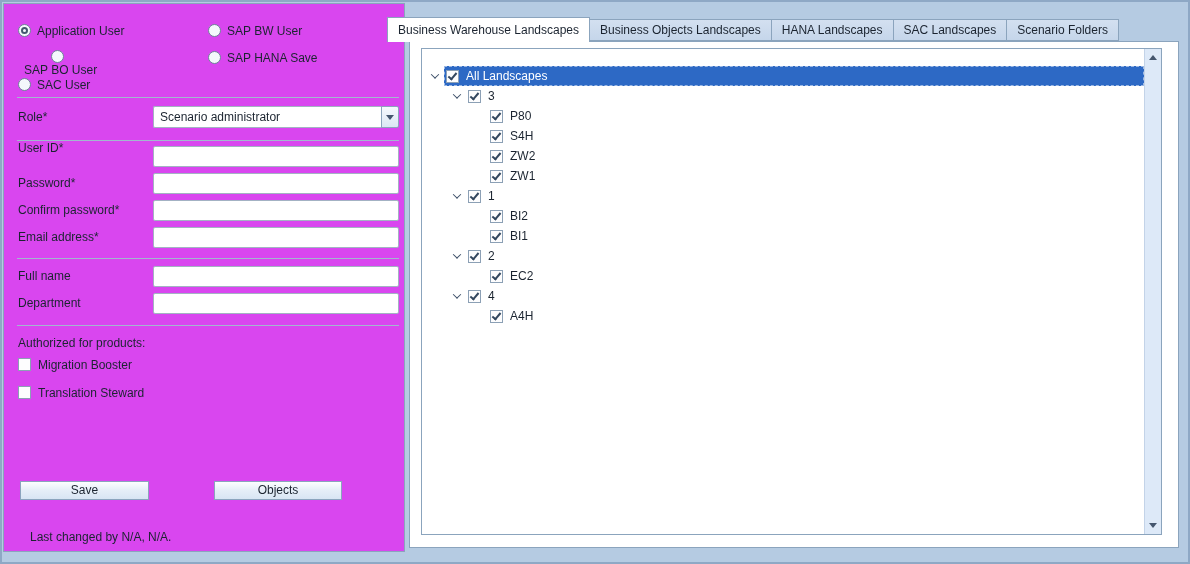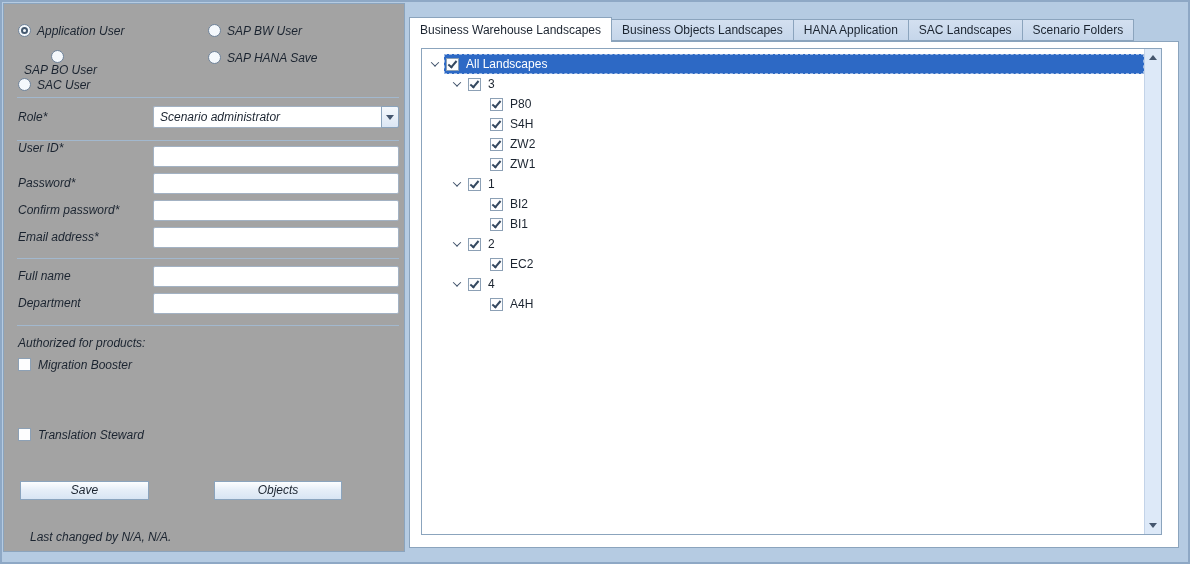--- a/index.html
+++ b/index.html
@@ -15,23 +15,22 @@
     width: 1190px; height: 564px;
     background: #b5cbe2;
     border: 2px solid #8ea8c5;
   }
 
   
   .left-panel {
     position: absolute;
     left: 1px; top: 1px;
     width: 402px; height: 549px;
-    background: #a3a3a3;
+    background: #d946ef;
     border: 1px solid #8ba4bd;
-    font-style: italic;
   }
   .abs { position: absolute; }
   .flabel { line-height: 21px; white-space: nowrap; }
   .sep {
     position: absolute; left: 13px; width: 382px; height: 0;
     border-top: 1px solid #a2b8ce;
   }
 
   
   .radio-row { position: absolute; display: flex; align-items: center; height: 15px; cursor: default; }
@@ -90,21 +89,21 @@
     position: absolute; height: 19px;
     border: 1px solid #8ba4bd; border-radius: 0;
     background: linear-gradient(#fdfeff, #e7eff8 45%, #d8e5f3);
     font: inherit; color: #1b2430; text-align: center; line-height: 17px;
     cursor: default;
   }
   .footer-note { position: absolute; left: 26px; top: 526px; }
 
   
   .tabs {
-    position: absolute; left: 407px; top: 15px;
+    position: absolute; left: 385px; top: 15px;
     display: flex; align-items: flex-end; z-index: 3;
   }
   .tab {
     height: 22px; line-height: 21px; padding: 0 10px;
     background: linear-gradient(#d3e0f0, #c5d6ea);
     border: 1px solid #8ba4bd; margin-left: -1px;
     white-space: nowrap; cursor: default;
   }
   .tab:first-child { margin-left: 0; }
   .tab.active {
@@ -118,21 +117,21 @@
     background: #ffffff; border: 1px solid #8ba4bd; z-index: 2;
   }
 
   
   .tree-panel {
     position: absolute; left: 11px; top: 6px;
     width: 741px; height: 487px;
     border: 1px solid #8ba4bd; background: #fff;
     display: flex;
   }
-  .tree-content { flex: 1; padding-top: 5px; overflow: hidden; }
+  .tree-content { flex: 1; padding-top: 5px; overflow: hidden; margin-top: 12px; }
   .trow { height: 20px; display: flex; align-items: center; }
   .trow .chev-box { width: 18px; flex: none; display: flex; align-items: center; justify-content: center; }
   .chev {
     width: 6px; height: 6px;
     border-right: 1.6px solid #3d4f68; border-bottom: 1.6px solid #3d4f68;
     transform: rotate(45deg) translate(-1px,-1px);
   }
   .lvl0 { padding-left: 4px; }
   .lvl1 { padding-left: 26px; }
   .lvl2 { padding-left: 48px; }
@@ -216,35 +215,35 @@
     <input class="tinput" style="top: 289px;" value="">
 
     <div class="sep" style="top:321px;"></div>
 
     <div class="abs flabel" style="left:14px; top:329px;">Authorized for products:</div>
 
     <div class="prod-row" style="top:353px;">
       <span class="cb"></span>
       <span class="plabel">Migration Booster</span>
     </div>
-    <div class="prod-row" style="top:381px;margin-top:42px;">
+    <div class="prod-row" style="top:381px;">
       <span class="cb"></span>
       <span class="plabel">Translation Steward</span>
     </div>
 
     <button class="btn" style="left:16px; top:477px; width:129px;">Save</button>
     <button class="btn" style="left:210px; top:477px; width:128px;">Objects</button>
 
     <div class="footer-note">Last changed by N/A, N/A.</div>
   </div>
 
   <div class="tabs">
     <div class="tab active">Business Warehouse Landscapes</div>
     <div class="tab">Business Objects Landscapes</div>
-    <div class="tab">HANA Application</div>
+    <div class="tab">HANA Landscapes</div>
     <div class="tab">SAC Landscapes</div>
     <div class="tab">Scenario Folders</div>
   </div>
 
   <div class="content-panel">
     <div class="tree-panel">
       <div class="tree-content">
 
         <div class="trow lvl0">
           <span class="chev-box">

